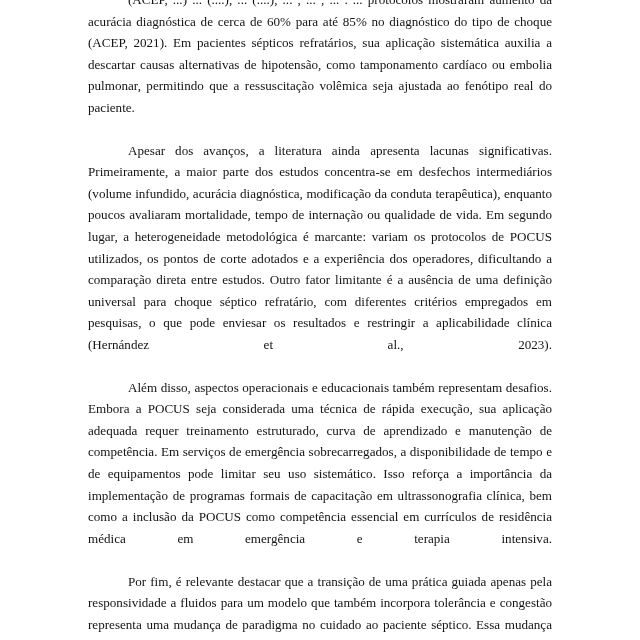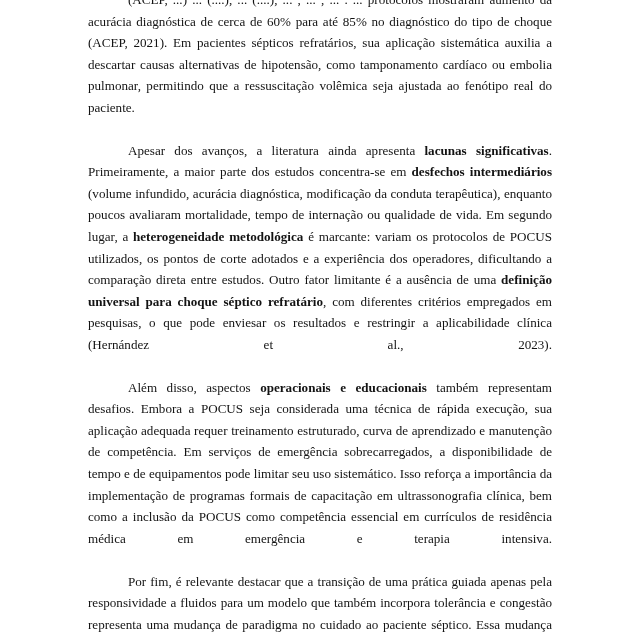--- a/index.html
+++ b/index.html
@@ -44,21 +44,21 @@
   }
 
   
   p.para::after {
     content: "";
     display: inline-block;
     width: 100%;
   }
 
   b, strong {
-    font-weight: bold;
+    font-weight: normal;
   }
 </style>
 </head>
 <body>
 
 <div id="page">
   <div id="column" style="color: rgb(19, 19, 19);">
       <p class="para"><span>(ACEP, ...) ... (....), ... (....), ... , ... , ... . ... protocolos mostraram aumento da acurácia diagnóstica de cerca de 60% para até 85% no diagnóstico do tipo de choque (ACEP, 2021). Em pacientes sépticos refratários, sua aplicação sistemática auxilia a descartar causas alternativas de hipotensão, como tamponamento cardíaco ou embolia pulmonar, permitindo que a ressuscitação volêmica seja ajustada ao fenótipo real do paciente.</span></p>
       <p class="para"><span>Apesar dos avanços, a literatura ainda apresenta </span><b>lacunas significativas</b><span>. Primeiramente, a maior parte dos estudos concentra-se em </span><b>desfechos intermediários</b><span> (volume infundido, acurácia diagnóstica, modificação da conduta terapêutica), enquanto poucos avaliaram mortalidade, tempo de internação ou qualidade de vida. Em segundo lugar, a </span><b>heterogeneidade metodológica</b><span> é marcante: variam os protocolos de POCUS utilizados, os pontos de corte adotados e a experiência dos operadores, dificultando a comparação direta entre estudos. Outro fator limitante é a ausência de uma </span><b>definição universal para choque séptico refratário</b><span>, com diferentes critérios empregados em pesquisas, o que pode enviesar os resultados e restringir a aplicabilidade clínica (Hernández et al., 2023).</span></p>
       <p class="para"><span>Além disso, aspectos </span><b>operacionais e educacionais</b><span> também representam desafios. Embora a POCUS seja considerada uma técnica de rápida execução, sua aplicação adequada requer treinamento estruturado, curva de aprendizado e manutenção de competência. Em serviços de emergência sobrecarregados, a disponibilidade de tempo e de equipamentos pode limitar seu uso sistemático. Isso reforça a importância da implementação de programas formais de capacitação em ultrassonografia clínica, bem como a inclusão da POCUS como competência essencial em currículos de residência médica em emergência e terapia intensiva.</span></p>

